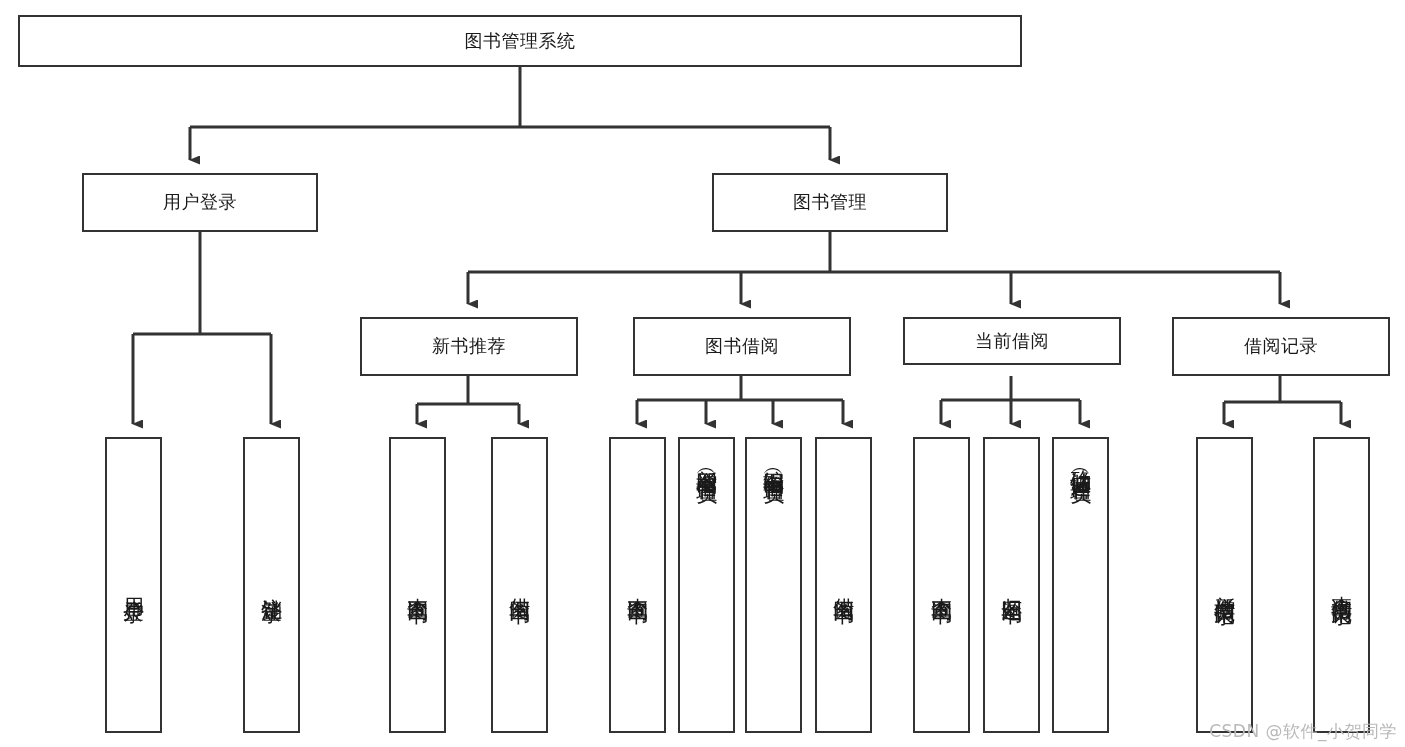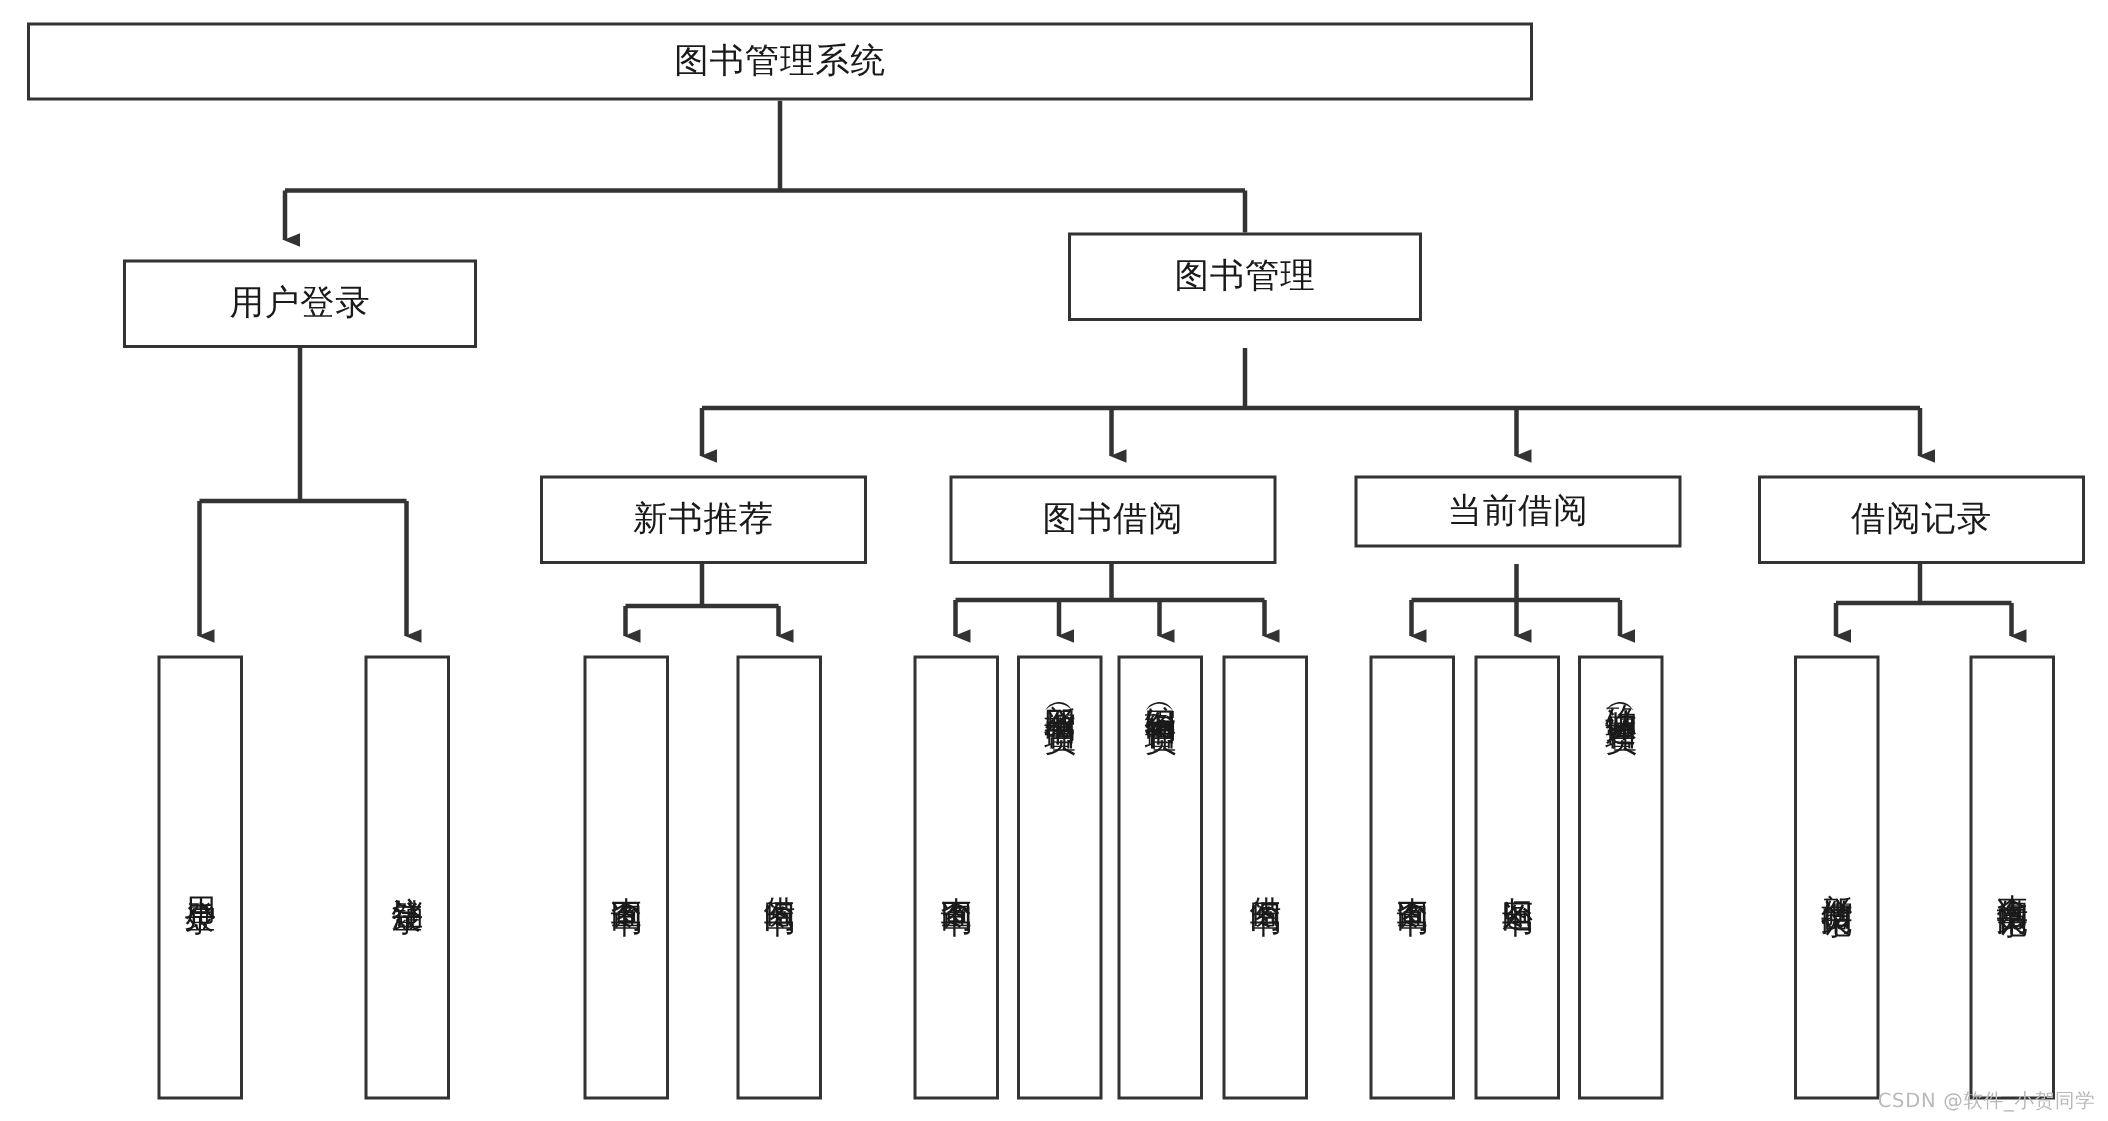--- a/index.html
+++ b/index.html
@@ -27,21 +27,21 @@
     position: absolute;
     box-sizing: border-box;
     border: 2px solid #333333;
     background: #ffffff;
     display: flex;
     align-items: center;
     justify-content: center;
     color: #1a1a1a;
   }
   .node .label {
-    font-size: 23px;
+    font-size: 18px;
     line-height: 1.25;
     letter-spacing: 0.5px;
     white-space: nowrap;
     color: #1a1a1a;
   }
   .node.vertical {
     align-items: flex-start;
     padding-top: 14px;
   }
   .node.vertical .label {
@@ -53,21 +53,21 @@
     white-space: nowrap;
   }
   .node.vertical.mid {
     align-items: center;
     padding-top: 0;
   }
   .watermark {
     position: absolute;
     right: 8px;
     bottom: 4px;
-    font-size: 13px;
+    font-size: 17px;
     color: #b9b9b9;
     white-space: nowrap;
     letter-spacing: 0.5px;
   }
 </style>
 </head>
 <body>
 
 <div id="canvas">
 
@@ -125,21 +125,21 @@
   </svg>
 
   <div class="node" style="left:18px; top:15px; width:1004px; height:52px;">
     <span class="label">图书管理系统</span>
   </div>
 
   <div class="node" style="left:82px; top:173px; width:236px; height:59px;">
     <span class="label">用户登录</span>
   </div>
 
-  <div class="node" style="left:712px; top:155px; width:236px; height:59px;">
+  <div class="node" style="left:712px; top:173px; width:236px; height:59px;">
     <span class="label">图书管理</span>
   </div>
 
   <div class="node" style="left:633px; top:317px; width:218px; height:59px;">
     <span class="label">图书借阅</span>
   </div>
 
   <div class="node" style="left:360px; top:317px; width:218px; height:59px;">
     <span class="label">新书推荐</span>
   </div>

